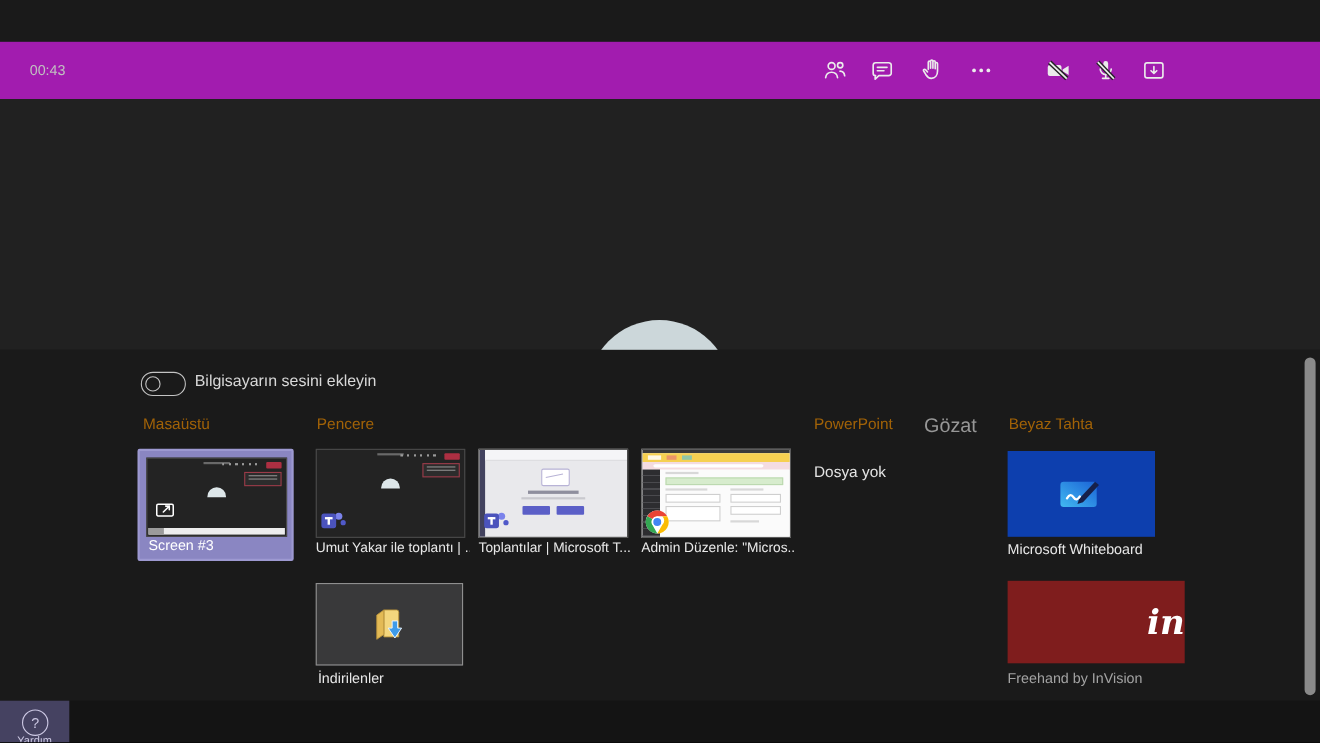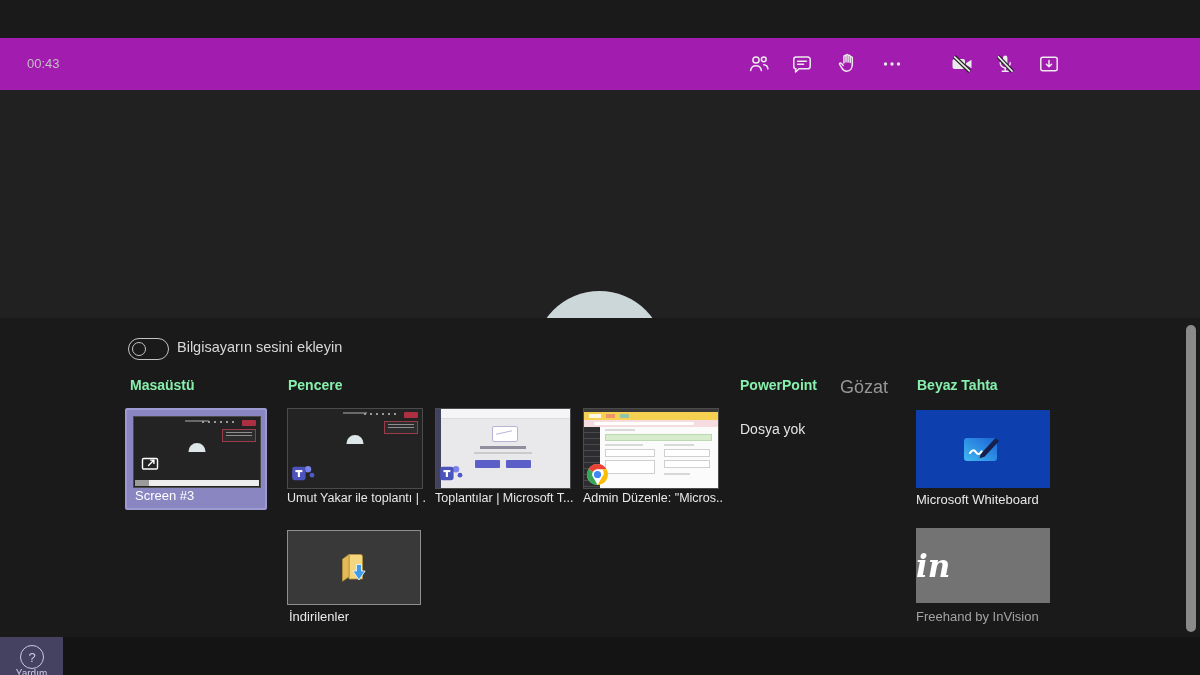--- a/index.html
+++ b/index.html
@@ -25,21 +25,21 @@
   .leave-btn{position:absolute;left:1085px;top:52px;width:93px;height:30px;background:#c4314b;border-radius:3px;
              display:flex;align-items:center;justify-content:center;gap:8px;color:#fff;font-size:14px;font-weight:700;}
   
   .stage{position:absolute;left:0;top:90px;width:1200px;height:228px;background:#212121;}
   .avatar{position:absolute;left:534px;top:291px;width:131px;height:131px;border-radius:50%;background:#ccd7da;}
   
   .tray{position:absolute;left:0;top:318px;width:1200px;height:319px;background:#1a1a1a;}
   .toggle{position:absolute;left:128px;top:20px;width:39px;height:20px;border:1.5px solid #c3c3c3;border-radius:11px;}
   .toggle .knob{position:absolute;left:3px;top:2.5px;width:12px;height:12px;border:1.5px solid #c3c3c3;border-radius:50%;}
   .toggle-label{position:absolute;left:177px;top:21px;font-size:14.5px;color:#d8d8d8;}
-  .sec-h{position:absolute;top:59px;font-size:14px;font-weight:700;color:#86efac;}
+  .sec-h{position:absolute;top:59px;font-size:14px;font-weight:400;color:#a16207;}
   .sec-browse{position:absolute;top:59px;left:840px;font-size:18px;color:#979797;}
   .nofile{position:absolute;left:740px;top:103px;font-size:14px;color:#e4e4e4;}
   
   .screen-tile{position:absolute;left:125px;top:90px;width:142px;height:102px;background:#8a86c2;
                border:2px solid #9d99d1;border-radius:2px;box-sizing:border-box;}
   .screen-label{position:absolute;left:8px;bottom:5px;font-size:13px;color:#fff;}
   .mini{position:absolute;background:#232323;border:1px solid #4b4b4b;overflow:visible;}
   .mini-inner{position:absolute;inset:0;overflow:hidden;}
   .mm-title{position:absolute;top:3px;left:50%;transform:translateX(-50%);width:24px;height:2px;background:#696969;}
   .mm-icons{position:absolute;top:4px;right:24px;width:34px;height:2px;
@@ -78,22 +78,22 @@
   .t3-l{position:absolute;height:2px;background:#d8d8d8;}
   .t3-b{position:absolute;height:6px;border:1px solid #cfcfcf;background:#fff;}
   
   .dl-tile{position:absolute;left:287px;top:212px;width:134px;height:75px;background:#39393a;
            border:1px solid #8f8f8f;box-sizing:border-box;display:flex;align-items:center;justify-content:center;}
   .dl-label{position:absolute;left:289px;top:291px;font-size:13px;color:#e8e8e8;}
   
   .wb-tile{position:absolute;left:916px;top:92px;width:134px;height:78px;background:#0d3fae;
            display:flex;align-items:center;justify-content:center;}
   .wb-label{position:absolute;left:916px;top:174px;font-size:13px;color:#e8e8e8;text-align:center;}
-  .fh-tile{position:absolute;left:916px;top:210px;width:134px;height:75px;background:#737373;
-           display:flex;align-items:center;justify-content:flex-start;}
+  .fh-tile{position:absolute;left:916px;top:210px;width:161px;height:75px;background:#7f1d1d;
+           display:flex;align-items:center;justify-content:flex-end;}
   .fh-glyph{font-family:"DejaVu Serif",serif;font-style:italic;font-weight:700;font-size:31px;color:#fff;}
   .fh-label{position:absolute;left:916px;top:291px;font-size:13px;color:#a3a3a3;}
   
   .scrollbar{position:absolute;left:1186px;top:7px;width:10px;height:307px;background:#8a8a8a;border-radius:5px;}
   
   .bottom-strip{position:absolute;left:0;top:637px;width:1200px;height:38px;background:#141414;}
   .app-sidebar{position:absolute;left:0;top:637px;width:63px;height:38px;background:#454261;overflow:hidden;}
   .help-circle{position:absolute;left:20px;top:8px;width:22px;height:22px;border:1.5px solid #cdc9e4;border-radius:50%;
                display:flex;align-items:center;justify-content:center;font-size:13px;color:#cdc9e4;}
   .help-label{position:absolute;left:0;top:31px;width:63px;text-align:center;font-size:10px;color:#cdc9e4;}

